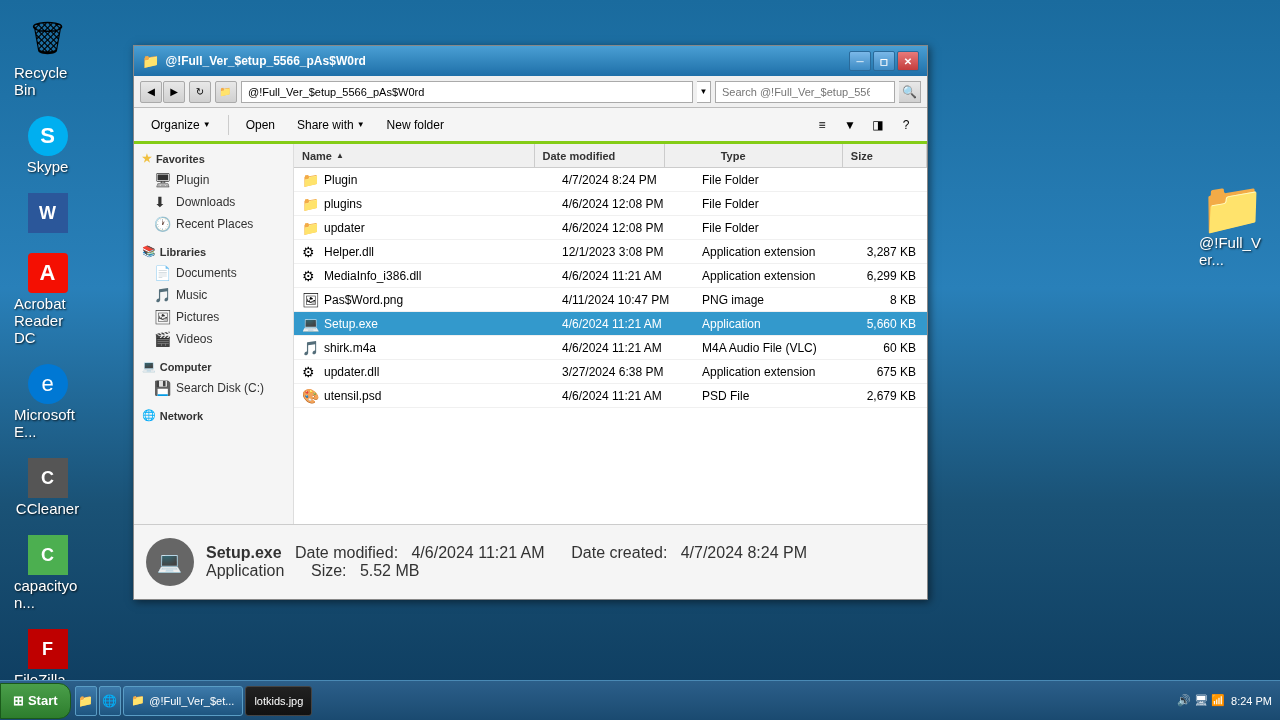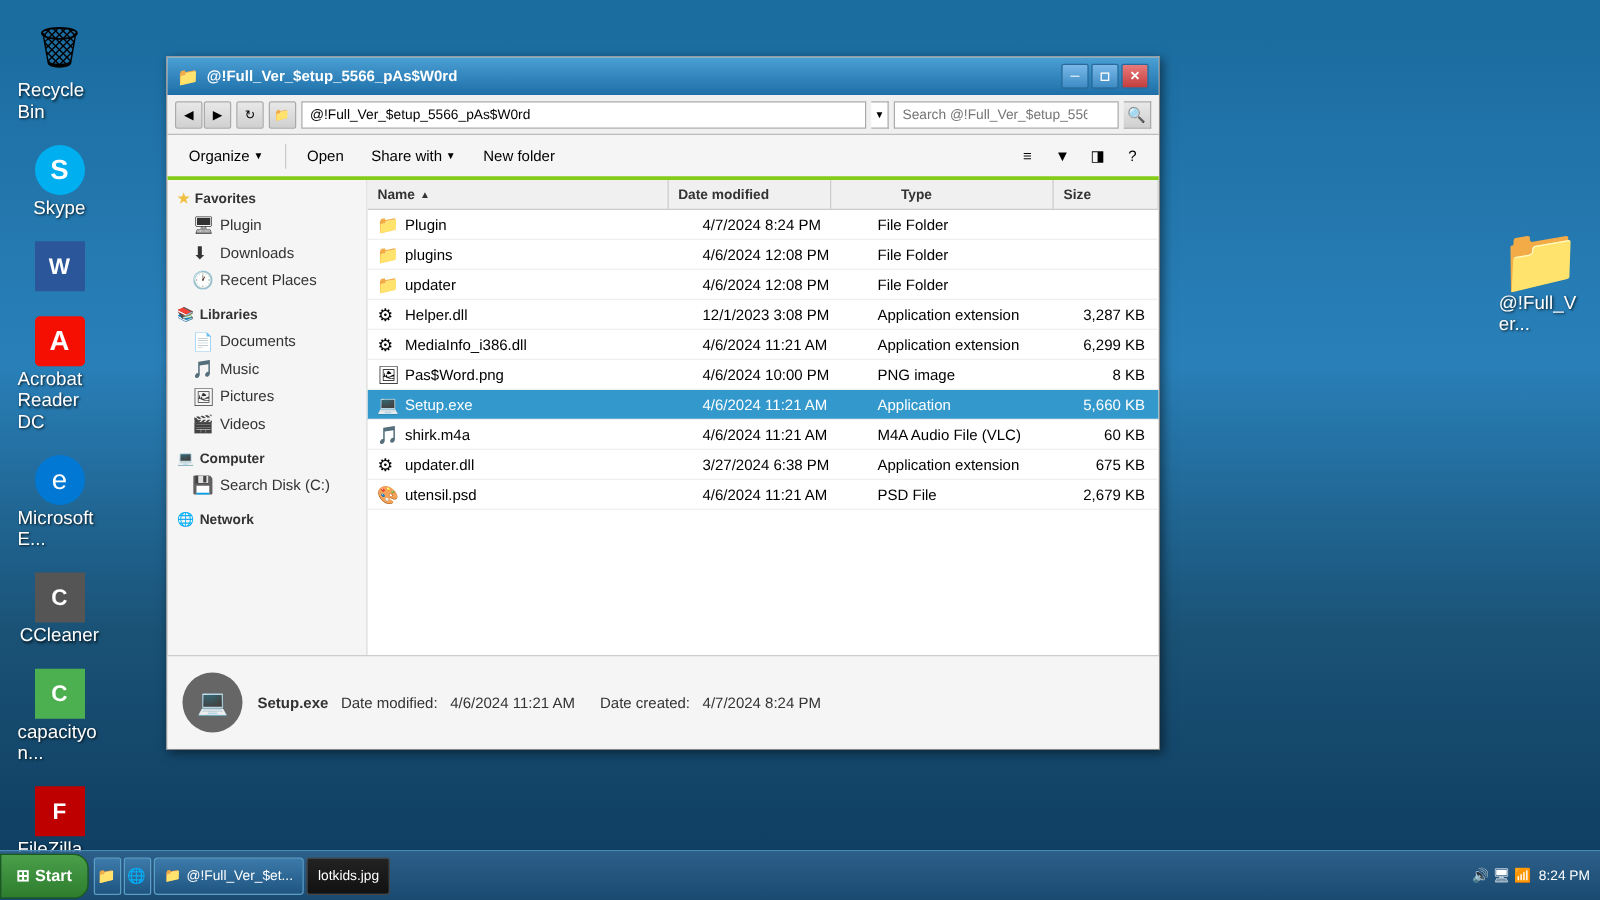--- a/index.html
+++ b/index.html
@@ -442,21 +442,21 @@
       border-radius: 50%;
       display: flex;
       align-items: center;
       justify-content: center;
       color: white;
       font-size: 20px;
       flex-shrink: 0;
     }
 
     .status-info {
-      font-size: 12px;
+      font-size: 16px;
       color: #333;
     }
 
     .status-info .filename {
       font-weight: bold;
     }
 
     
     .watermark {
       position: absolute;
@@ -693,21 +693,21 @@
     </div>
     <div class="file-cell date-cell">4/6/2024 11:21 AM</div>
     <div class="file-cell type-cell">Application extension</div>
     <div class="file-cell size-cell">6,299 KB</div>
   </div>
             <div class="file-row">
     <div class="file-cell name-cell">
       <span class="file-icon">🖼</span>
       <span>Pas$Word.png</span>
     </div>
-    <div class="file-cell date-cell">4/6/2024 10:00 PM</div>
+    <div class="file-cell date-cell">4/11/2024 10:47 PM</div>
     <div class="file-cell type-cell">PNG image</div>
     <div class="file-cell size-cell">8 KB</div>
   </div>
             <div class="file-row selected">
     <div class="file-cell name-cell">
       <span class="file-icon">💻</span>
       <span>Setup.exe</span>
     </div>
     <div class="file-cell date-cell">4/6/2024 11:21 AM</div>
     <div class="file-cell type-cell">Application</div>
@@ -753,20 +753,27 @@
           <span class="filename">Setup.exe</span>
           &nbsp;
           <span>Date modified:</span>
           &nbsp;
           <span>4/6/2024 11:21 AM</span>
           &nbsp;&nbsp;&nbsp;&nbsp;
           <span>Date created:</span>
           &nbsp;
           <span>4/7/2024 8:24 PM</span>
         </div>
+        <div>
+          <span>Application</span>
+          &nbsp;&nbsp;&nbsp;&nbsp;
+          <span>Size:</span>
+          &nbsp;
+          <span>5.52 MB</span>
+        </div>
       </div>
     </div>
   </div>
 
   <div class="taskbar">
     <div class="start-button">
       <span>⊞</span>
       <span>Start</span>
     </div>
     <div class="taskbar-items">

